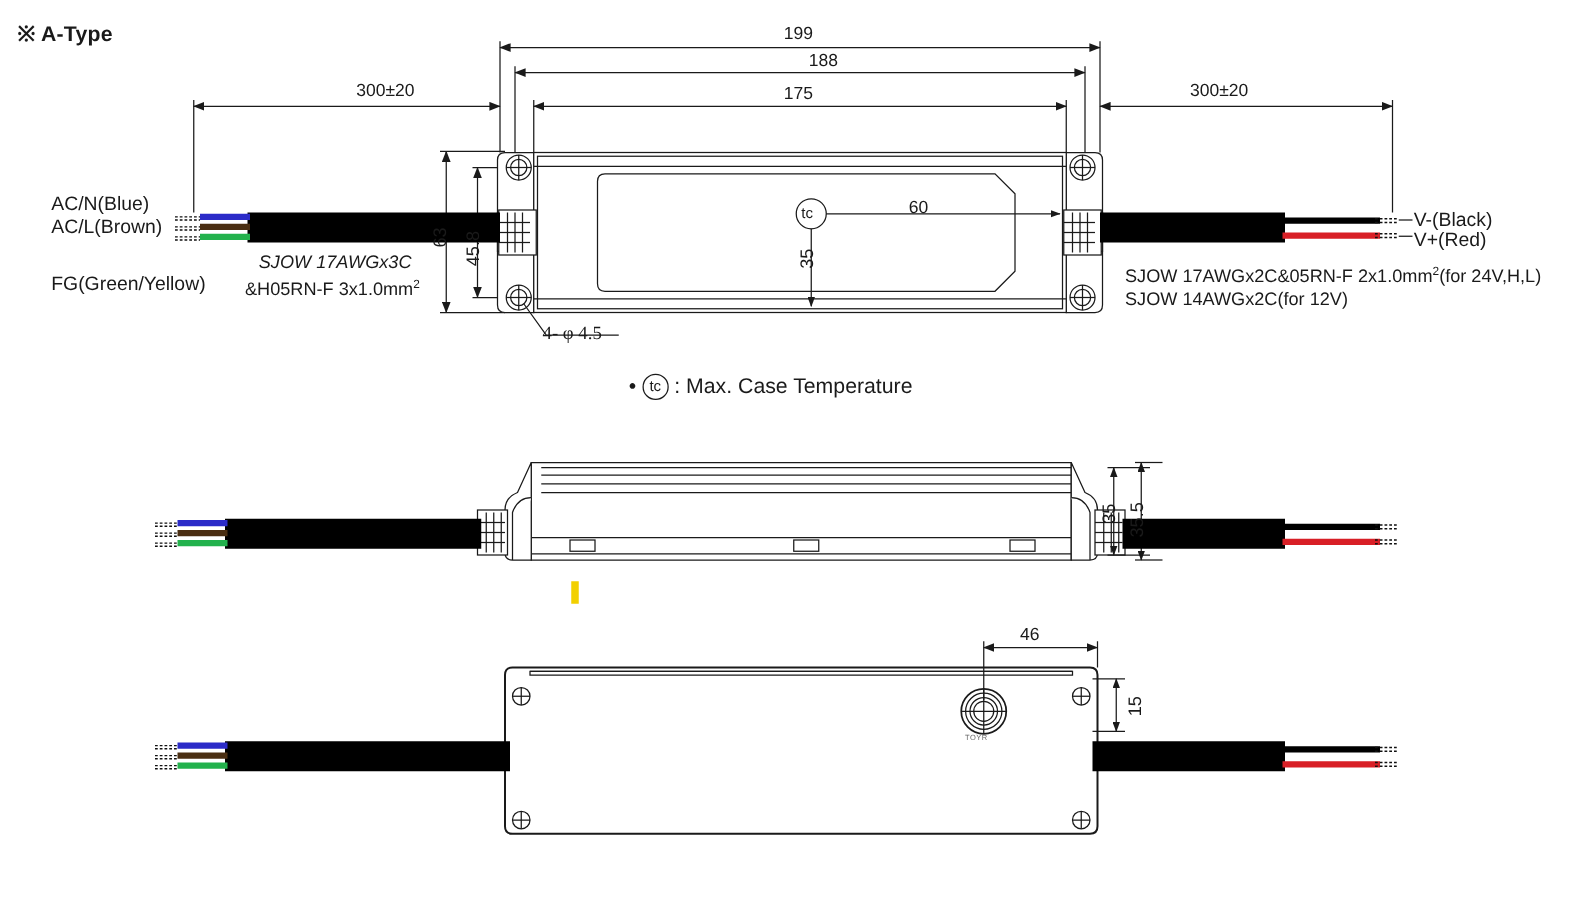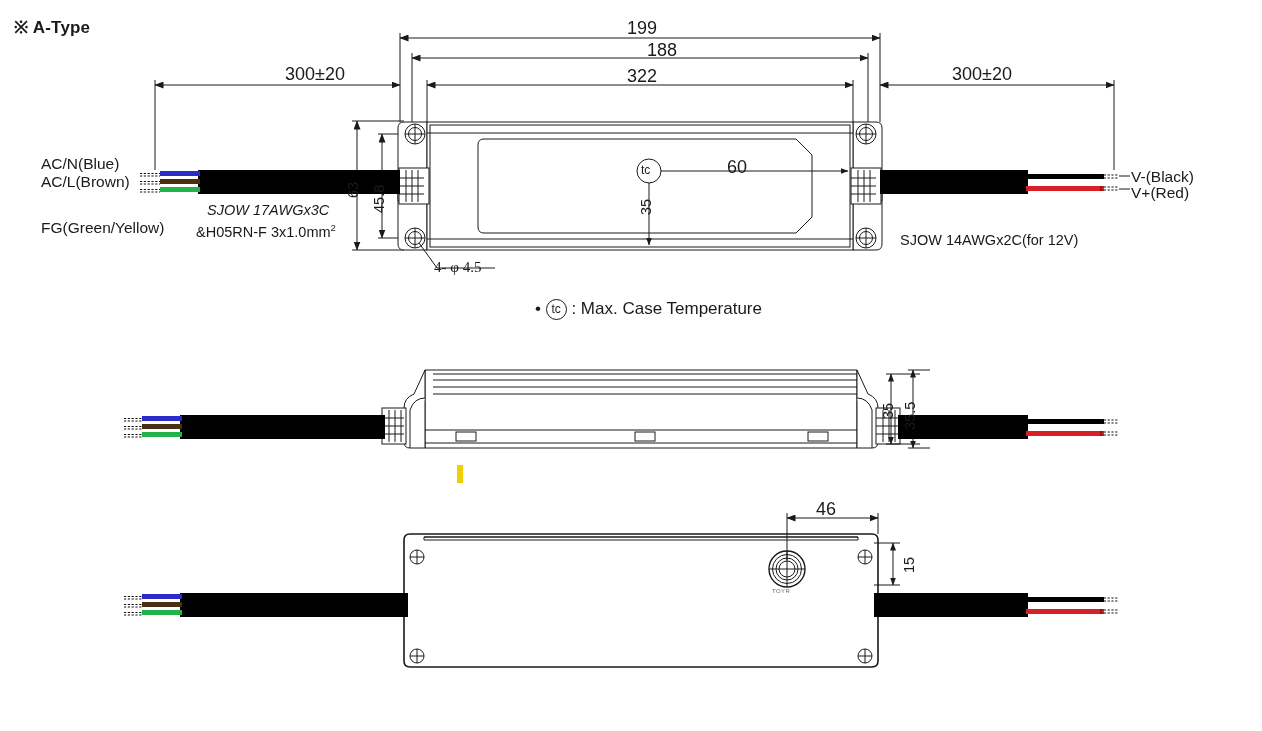--- a/index.html
+++ b/index.html
@@ -37,21 +37,21 @@
     font-weight: bold;
     letter-spacing: 0.2px;
   }
   .wire-label {
     font-size: 15.5px;
   }
   .cable-spec {
     font-size: 14.5px;
   }
   .dim {
-    font-size: 18px;
+    font-size: 14px;
   }
   .dim-v {
     font-size: 14.5px;
     transform: rotate(-90deg);
     transform-origin: left top;
   }
   .callout {
     font-size: 15px;
     font-family: Liberation Serif, serif;
   }
@@ -366,21 +366,21 @@
         <line x1="1119" y1="176" x2="1130" y2="176"></line>
         <line x1="1119" y1="189" x2="1130" y2="189"></line>
       </g>
     </g>
   </svg>
 
   <div class="lbl title" style="left:14px; top:18px;">※ A-Type</div>
 
   <div class="lbl dim" style="left:627px; top:18px;">199</div>
   <div class="lbl dim" style="left:627px; top:40px;margin-left:20px;">188</div>
-  <div class="lbl dim" style="left:627px; top:66px;">322</div>
+  <div class="lbl dim" style="left:627px; top:66px;">175</div>
   <div class="lbl dim" style="left:285px; top:64px;">300±20</div>
   <div class="lbl dim" style="left:952px; top:64px;">300±20</div>
 
   <div class="lbl dim-v" style="left:345px; top:198px;">63</div>
   <div class="lbl dim-v" style="left:371px; top:213px;">45.8</div>
 
   <div class="lbl dim" style="left:727px; top:157px;">60</div>
   <div class="lbl dim-v" style="left:638px; top:215px;">35</div>
   <div class="lbl" style="left:641px; top:163px; font-size:12px;">tc</div>
 
@@ -389,23 +389,24 @@
   <div class="lbl wire-label" style="left:41px; top:155px;">AC/N(Blue)</div>
   <div class="lbl wire-label" style="left:41px; top:173px;">AC/L(Brown)</div>
   <div class="lbl wire-label" style="left:41px; top:191px;margin-top:28px;">FG(Green/Yellow)</div>
 
   <div class="lbl cable-spec" style="left:207px; top:202px;font-style:italic;">SJOW 17AWGx3C</div>
   <div class="lbl cable-spec" style="left:196px; top:222px;"><span>&amp;H05RN-F 3x1.0mm</span><span class="sup">2</span></div>
 
   <div class="lbl wire-label" style="left:1131px; top:168px;">V-(Black)</div>
   <div class="lbl wire-label" style="left:1131px; top:184px;">V+(Red)</div>
 
+  <div class="lbl cable-spec" style="left:900px; top:212px;"><span>SJOW 17AWGx2C&amp;05RN-F 2x1.0mm</span><span class="sup">2</span><span>(for 24V,H,L)</span></div>
   <div class="lbl cable-spec" style="left:900px; top:232px;">SJOW 14AWGx2C(for 12V)</div>
 
-  <div class="lbl legend" style="left:503px; top:299px;margin-left:32px;"><span>•</span> <span class="tc-badge">tc</span> <span>: Max. Case Temperature</span></div>
+  <div class="lbl legend" style="left:503px; top:299px;"><span>•</span> <span class="tc-badge">tc</span> <span>: Max. Case Temperature</span></div>
 
   <div class="lbl dim-v" style="left:880px; top:419px;">35</div>
   <div class="lbl dim-v" style="left:902px; top:430px;">35.5</div>
 
   <div class="lbl dim" style="left:816px; top:499px;">46</div>
   <div class="lbl dim-v" style="left:901px; top:573px;">15</div>
   <div class="lbl tiny" style="left:772px; top:588px;">TOYR</div>
 
 </div>
 

